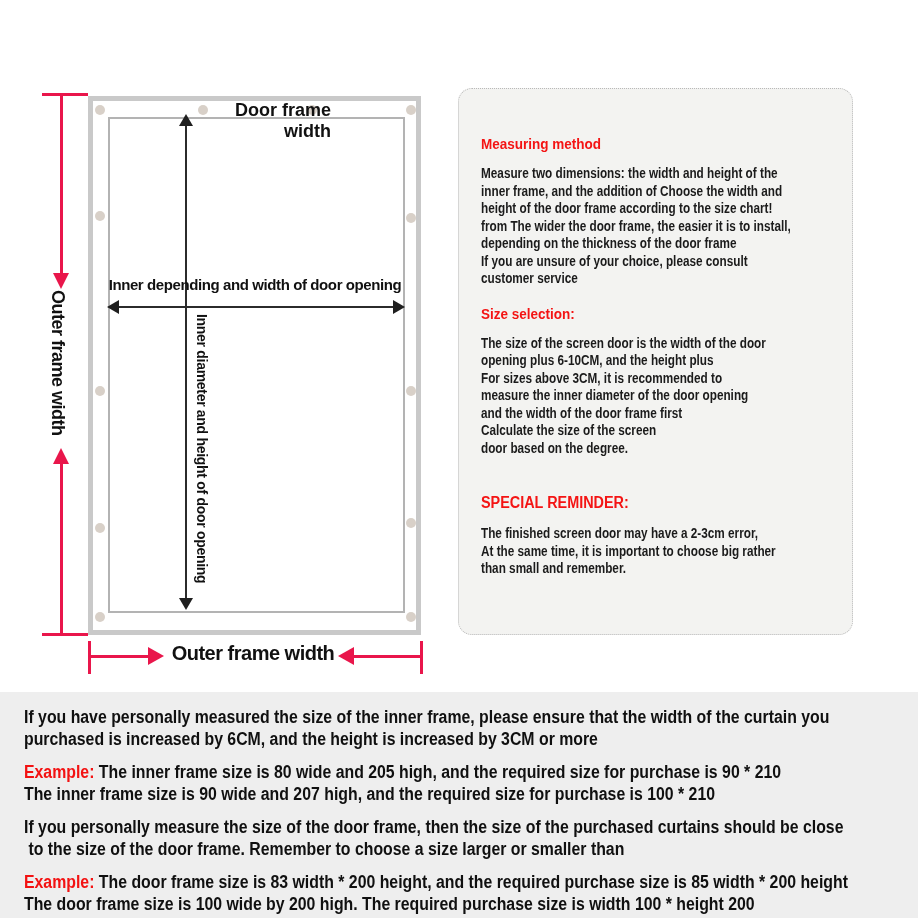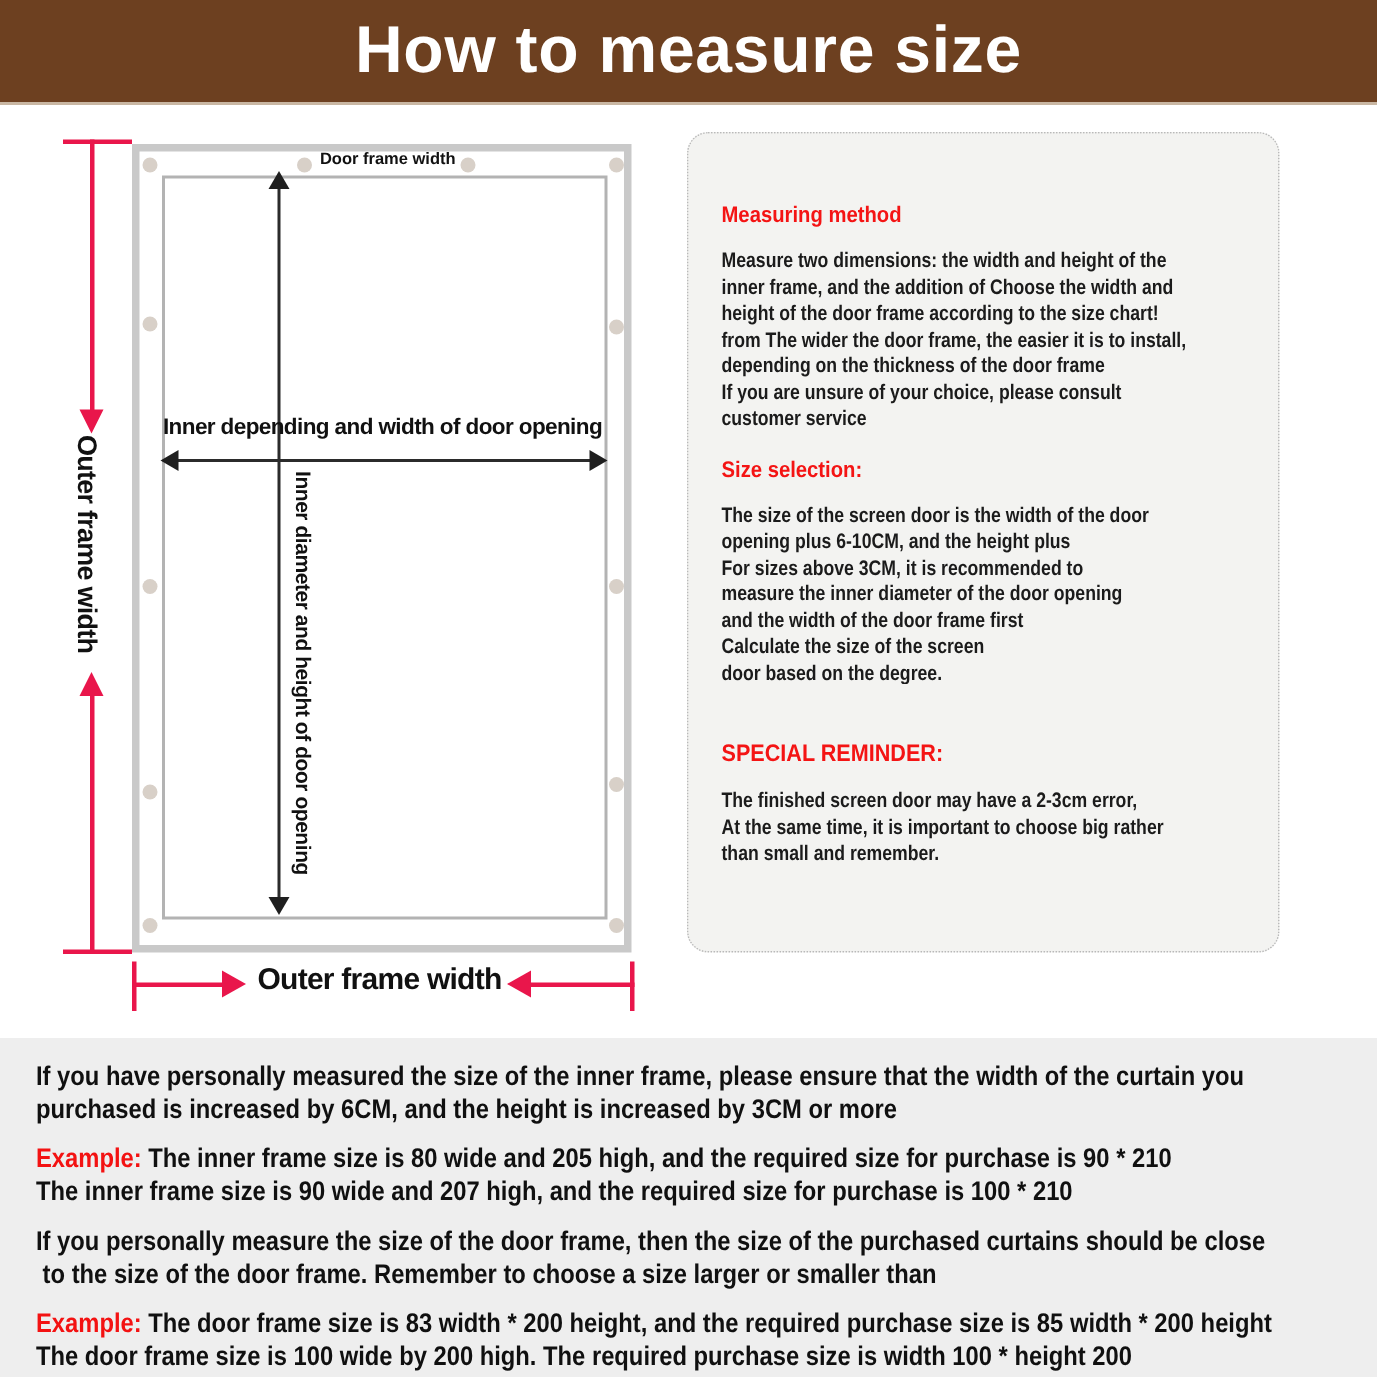--- a/index.html
+++ b/index.html
@@ -24,21 +24,21 @@
   .tri.k-up    { border-left:7px solid transparent; border-right:7px solid transparent; border-bottom:12px solid #1f1f1f; }
   .tri.k-down  { border-left:7px solid transparent; border-right:7px solid transparent; border-top:12px solid #1f1f1f; }
   .tri.k-left  { border-top:7px solid transparent; border-bottom:7px solid transparent; border-right:12px solid #1f1f1f; }
   .tri.k-right { border-top:7px solid transparent; border-bottom:7px solid transparent; border-left:12px solid #1f1f1f; }
   .tri.r-down  { border-left:8px solid transparent; border-right:8px solid transparent; border-top:16px solid #e9164b; }
   .tri.r-up    { border-left:8px solid transparent; border-right:8px solid transparent; border-bottom:16px solid #e9164b; }
   .tri.r-right { border-top:9px solid transparent; border-bottom:9px solid transparent; border-left:16px solid #e9164b; }
   .tri.r-left  { border-top:9px solid transparent; border-bottom:9px solid transparent; border-right:16px solid #e9164b; }
 
   .lbl { position:absolute; color:#111; font-weight:bold; }
-  .lbl-door-top { left:186px; top:100px; width:145px; font-size:11px; text-align:center; }
+  .lbl-door-top { left:186px; top:100px; width:145px; font-size:18px; text-align:right; }
   .lbl-inner-w  { left:103px; top:276px; width:304px; font-size:15px; letter-spacing:-0.4px; text-align:center; }
   .vtxt { writing-mode:vertical-rl; }
   .lbl-inner-h  { left:194px; top:314px; height:295px; font-size:14px; letter-spacing:-0.3px; }
   .lbl-outer-h  { left:47px; top:290px; height:160px; font-size:18px; letter-spacing:-0.5px; }
   .lbl-outer-w  { left:166px; top:642px; width:174px; font-size:20px; letter-spacing:-0.5px; text-align:center; }
 
   
   .panel { position:absolute; left:458px; top:88px; width:395px; height:547px; background:#f3f3f1;
            border:1px dotted #b9b9b9; border-radius:14px; padding:46px 18px 0 22px; }
   .p-title { color:#f41414; font-size:15px; font-weight:bold; margin-bottom:13px;
@@ -53,23 +53,20 @@
             padding:14px 0 0 24px; }
   .f-para { color:#101010; font-size:18px; font-weight:bold; line-height:22px; white-space:pre-wrap;
             transform:scaleX(0.88); transform-origin:0 0; width:113%; margin-bottom:11px; }
   .f-red { color:#f31212; }
 </style>
 </head>
 <body>
 
 <div class="page">
 
-  <div class="hdr">
-    <h1>How to measure size</h1>
-  </div>
 
   <div>
     <div class="abs outer-frame"></div>
     <div class="abs inner-frame"></div>
 
     <span class="dot" style="left:95px;top:105px;"></span>
     <span class="dot" style="left:198px;top:105px;"></span>
     <span class="dot" style="left:307px;top:105px;"></span>
     <span class="dot" style="left:406px;top:105px;"></span>
     <span class="dot" style="left:95px;top:211px;"></span>

